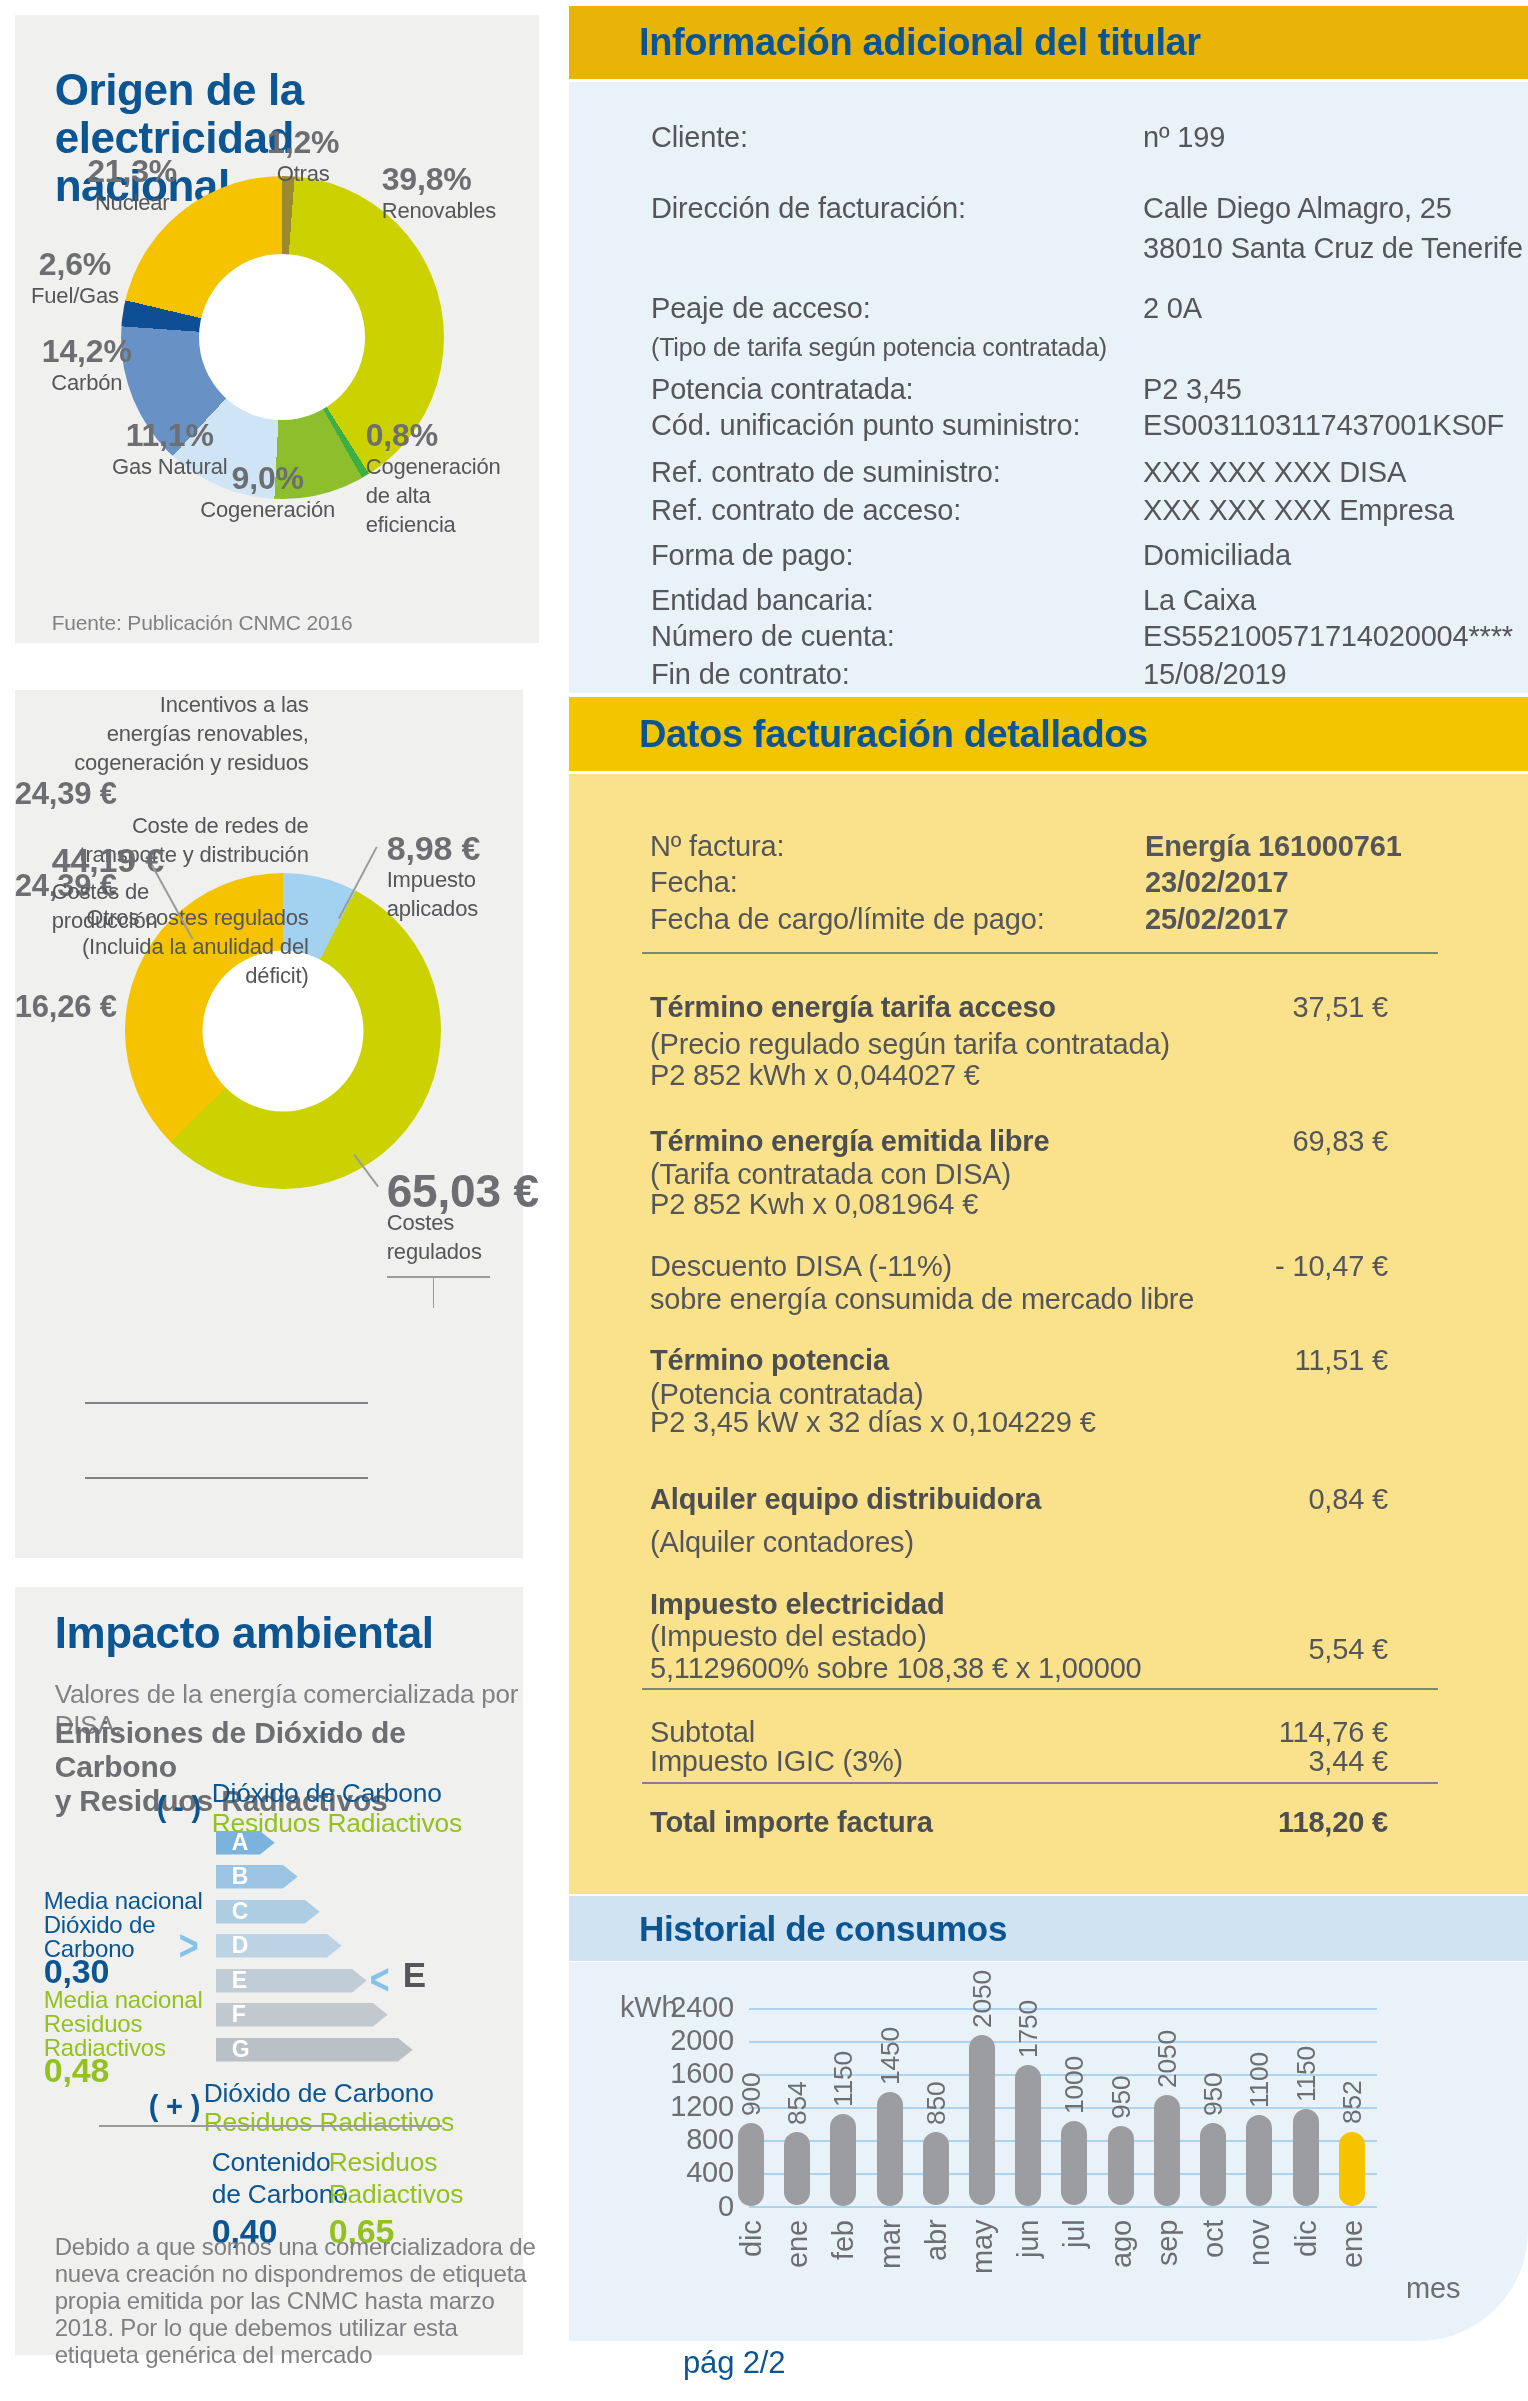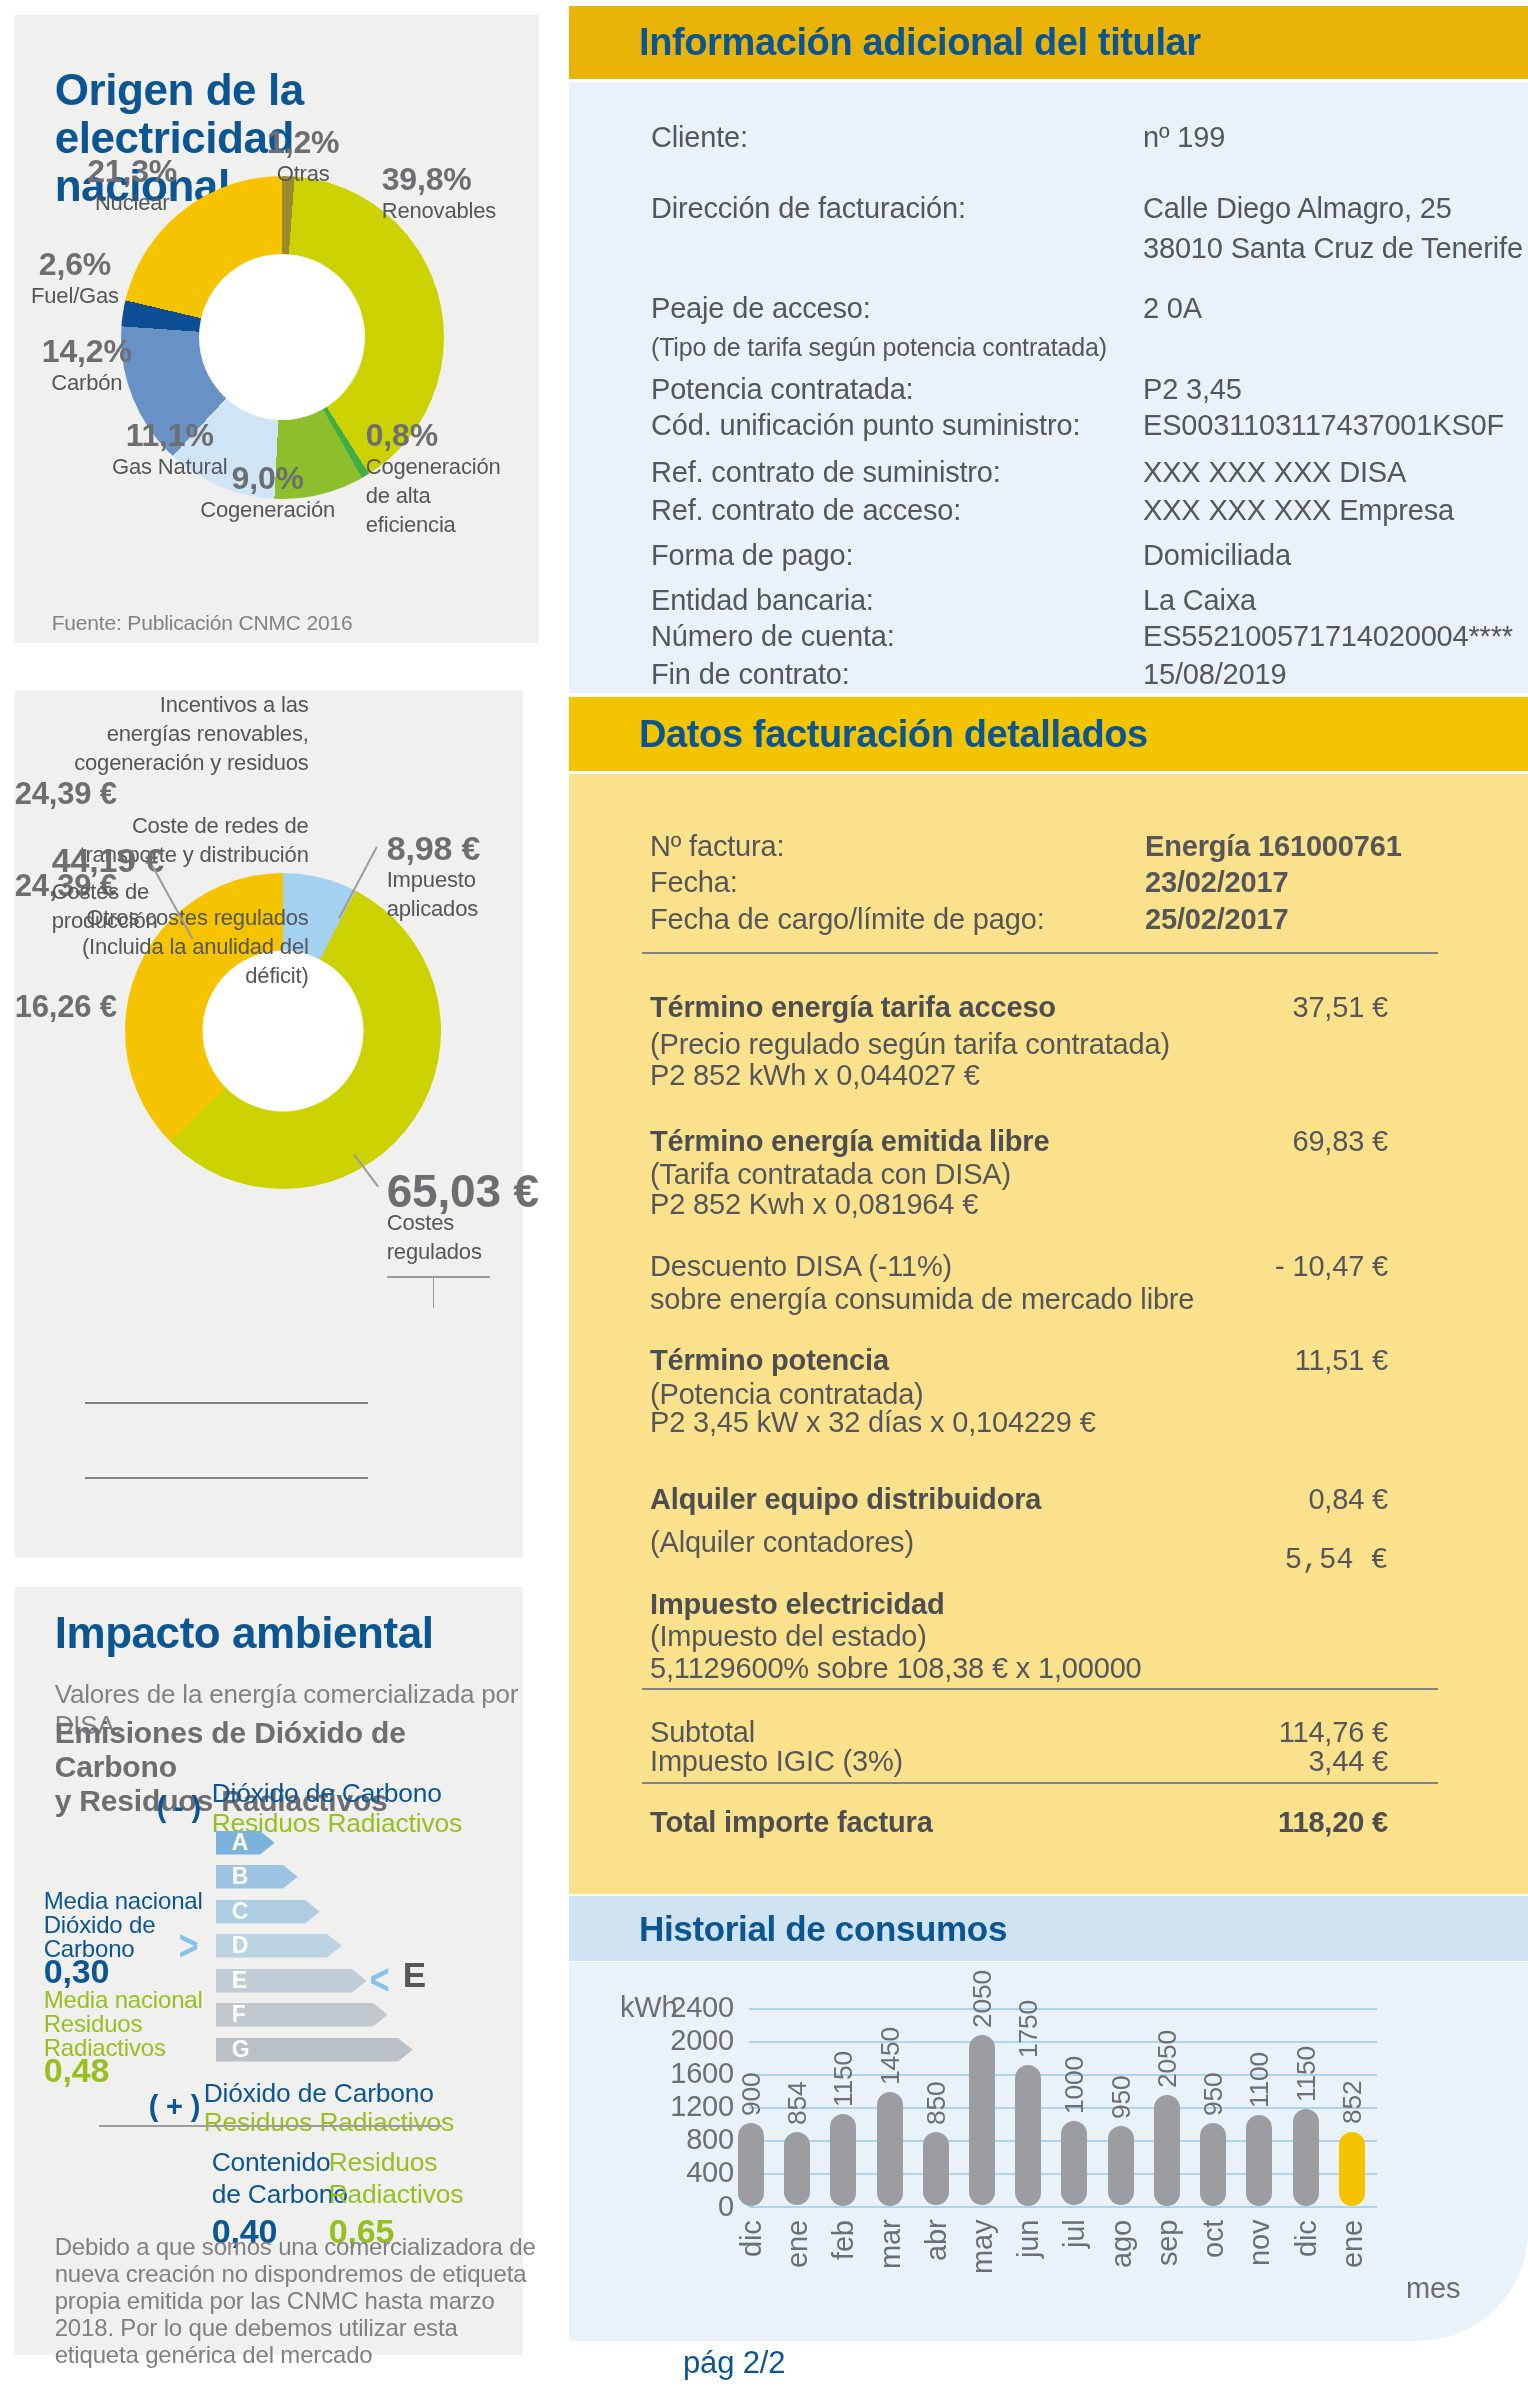--- a/index.html
+++ b/index.html
@@ -246,21 +246,21 @@
     <div class="yval" style="left: 672px; top: 476px; width: 147px;">- 10,47 €</div>
     <div class="ysub" style="left: 81px; top: 509px;">sobre energía consumida de mercado libre</div>
     <div class="abs yellow-title" style="left: 81px; top: 570px; position: absolute;">Término potencia</div>
     <div class="yval" style="left: 672px; top: 570px; width: 147px;">11,51 €</div>
     <div class="ysub" style="left: 81px; top: 604px;">(Potencia contratada)</div>
     <div class="ysub" style="left: 81px; top: 632px;">P2 3,45 kW x 32 días x 0,104229 €</div>
     <div class="abs yellow-title" style="left: 81px; top: 709px; position: absolute;">Alquiler equipo distribuidora</div>
     <div class="yval" style="left: 672px; top: 709px; width: 147px;">0,84 €</div>
     <div class="ysub" style="left: 81px; top: 752px;">(Alquiler contadores)</div>
     <div class="abs yellow-title" style="left: 81px; top: 814px; position: absolute;">Impuesto electricidad</div>
-    <div class="yval" style="left: 672px; top: 770px; width: 147px; font-family: Liberation Mono, monospace;">5,54 €</div>
+    <div class="yval" style="left: 672px; top: 859px; width: 147px;">5,54 €</div>
     <div class="ysub" style="left: 81px; top: 846px;">(Impuesto del estado)</div>
     <div class="ysub" style="left: 81px; top: 878px;">5,1129600% sobre 108,38 € x 1,00000</div>
     <div class="hr" style="left: 73px; top: 914px; width: 796px;"></div>
     <div class="ysub" style="left: 81px; top: 942px; position: absolute;">Subtotal</div>
     <div class="yval" style="left: 672px; top: 942px; width: 147px; color: rgb(85, 86, 90);">114,76 €</div>
     <div class="ysub" style="left: 81px; top: 971px; position: absolute;">Impuesto IGIC (3%)</div>
     <div class="yval" style="left: 672px; top: 971px; width: 147px; color: rgb(85, 86, 90);">3,44 €</div>
     <div class="abs yellow-title" style="left: 81px; top: 1032px; position: absolute;">Total importe factura</div>
     <div class="yval bold" style="left: 672px; top: 1032px; width: 147px; color: rgb(77, 78, 82);">118,20 €</div>
     <div class="hr" style="left: 73px; top: 1008px; width: 796px;"></div>

